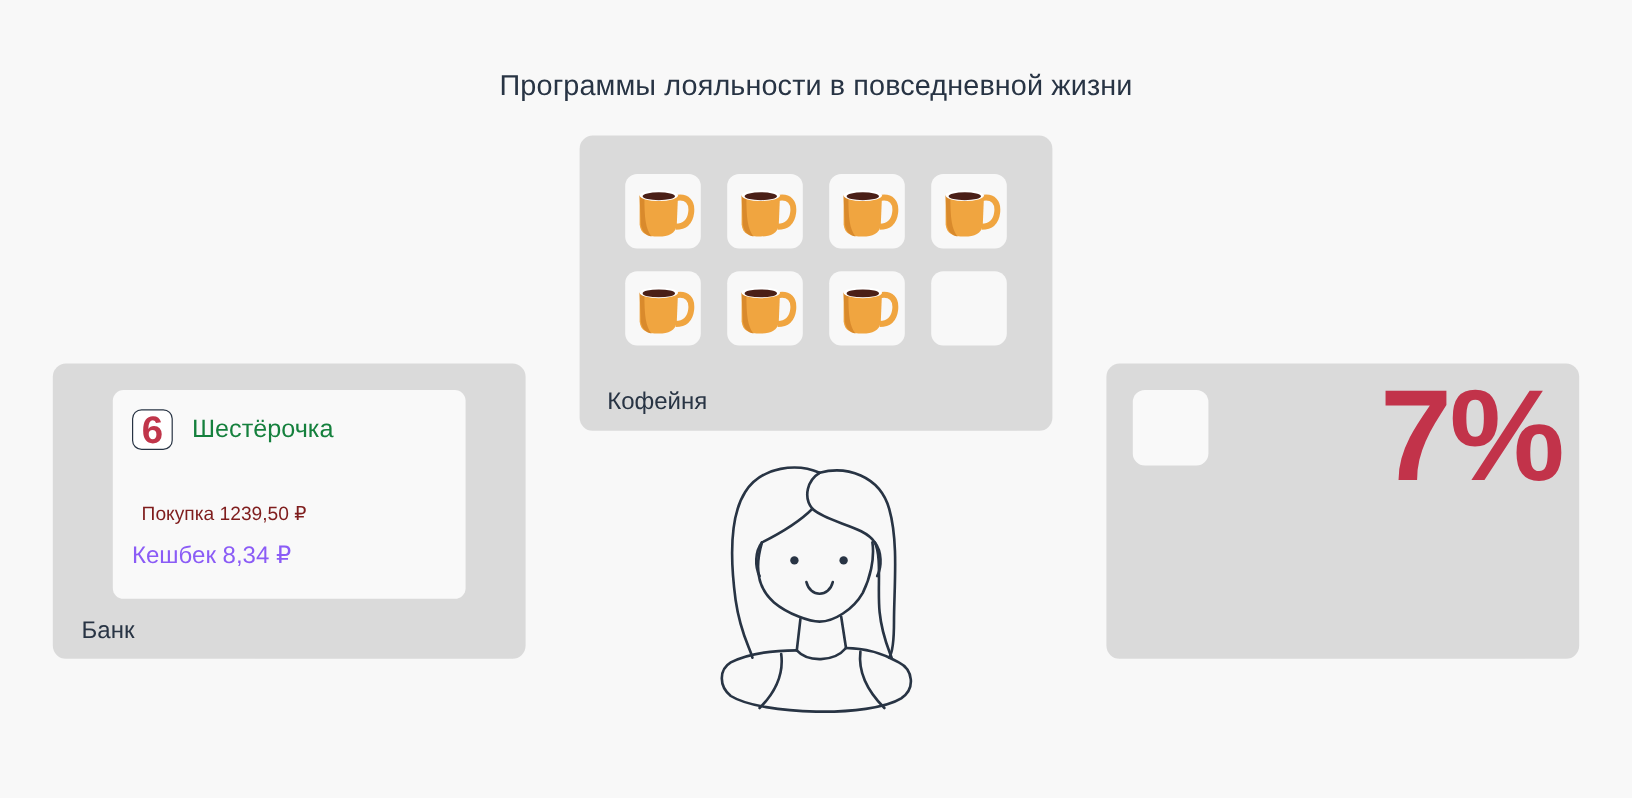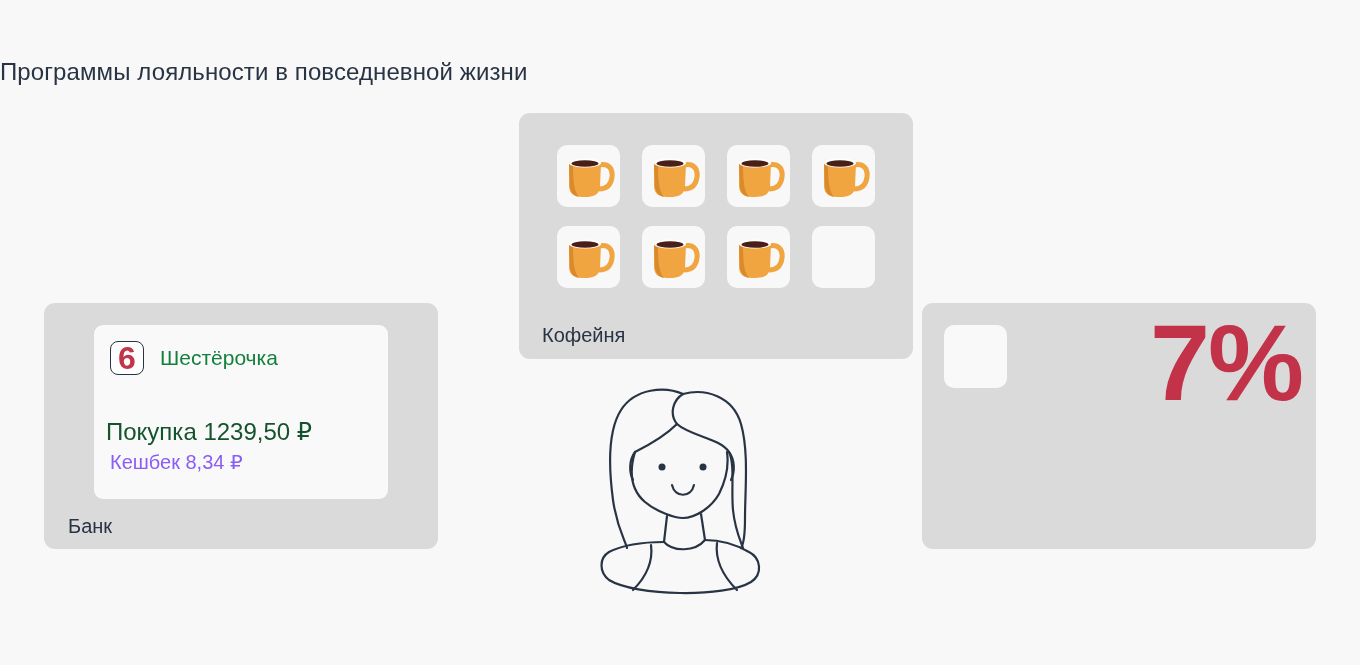--- a/index.html
+++ b/index.html
@@ -1,45 +1,45 @@
 <!DOCTYPE html>
 <html><head>
 <meta charset="utf-8">
 <style>
   html, body { margin:0; padding:0; }
   body {
     width:1360px; height:665px; background:#f8f8f8; position:relative; overflow:hidden;
     font-family:"Liberation Sans", "DejaVu Sans", sans-serif; color:#283444;
   }
   .title {
-    position:absolute; left:0; top:58px; width:1360px; 
+    position:absolute; left:0; top:58px; width:1360px; text-align:center;
     font-size:24px; letter-spacing:0.1px; color:#283444;
   }
   .card { position:absolute; background:#dadada; border-radius:11px; }
   .card-label { position:absolute; font-size:20px; color:#283444; line-height:26px; }
 
   
   #bank { left:44px; top:303px; width:394px; height:246px; }
   #bank .inner {
     position:absolute; left:50px; top:22px; width:294px; height:174px;
     background:#f9f9f9; border-radius:9px;
   }
   .logo6 {
     position:absolute; left:16px; top:16px; width:34px; height:34px; box-sizing:border-box;
     border:1.6px solid #283444; border-radius:8px; background:#fff;
     display:flex; align-items:center; justify-content:center;
     color:#c0354a; font-weight:bold; font-size:32px; line-height:1;
   }
   .store-name { position:absolute; left:66px; top:21px; font-size:21px; color:#15803d; }
-  .purchase { position:absolute; left:12px; top:93px; font-size:24px; color:#14532d; }
+  .purchase { position:absolute; left:24px; top:93px; font-size:16px; color:#7f1d1d; }
   .cashback { position:absolute; left:16px; top:125px; font-size:20px; color:#8b5cf6; }
   #bank .card-label { left:24px; top:210px;text-align:right; }
 
   
-  #coffee { left:483px; top:113px; width:394px; height:246px;margin-left:36px; }
+  #coffee { left:483px; top:113px; width:394px; height:246px; }
   .cups {
     position:absolute; left:38px; top:32px; display:grid;
     grid-template-columns:repeat(4, 63px); column-gap:22px; row-gap:19px;
   }
   .cup-slot {
     width:63px; height:62px; background:#f8f8f8; border-radius:10px;
     display:flex; align-items:center; justify-content:center;
   }
   #coffee .card-label { left:23px; top:209px; }
 

